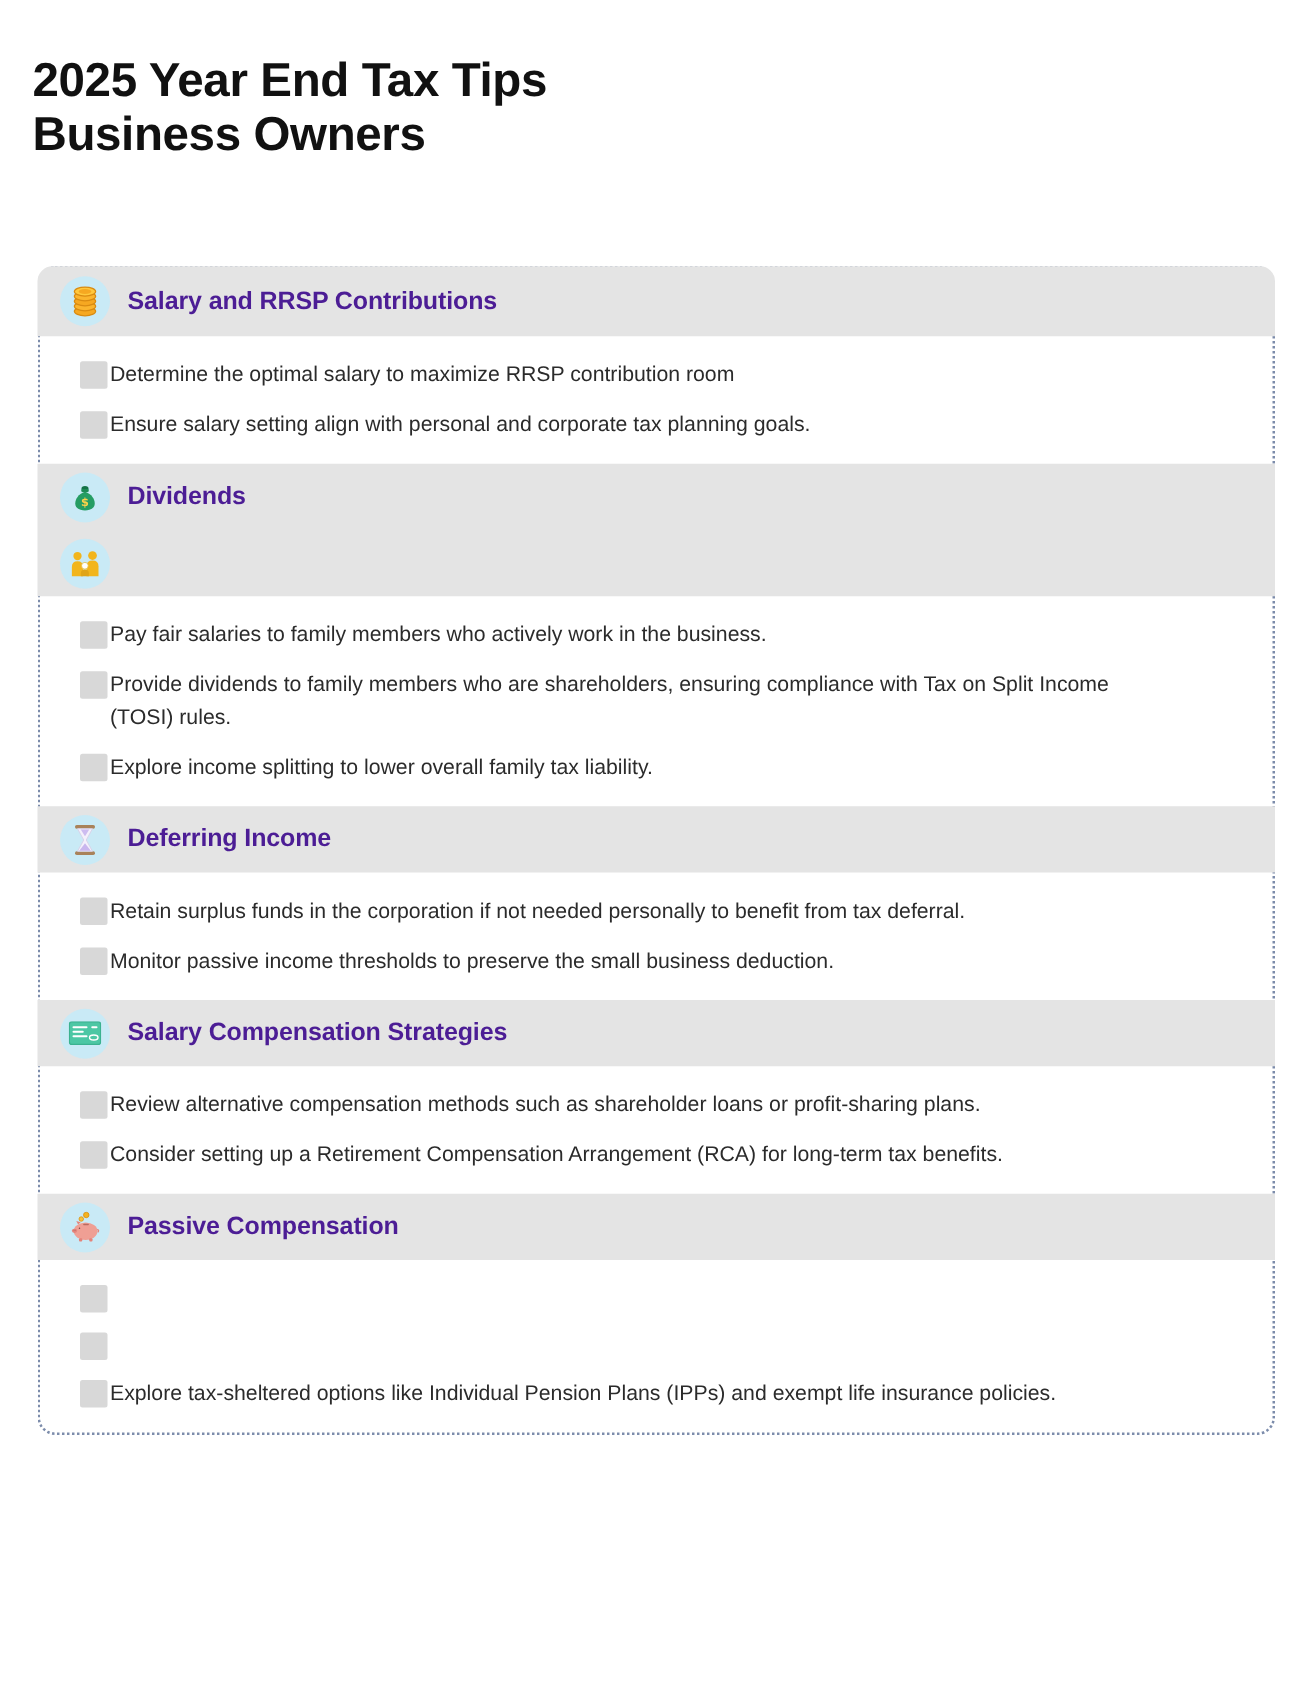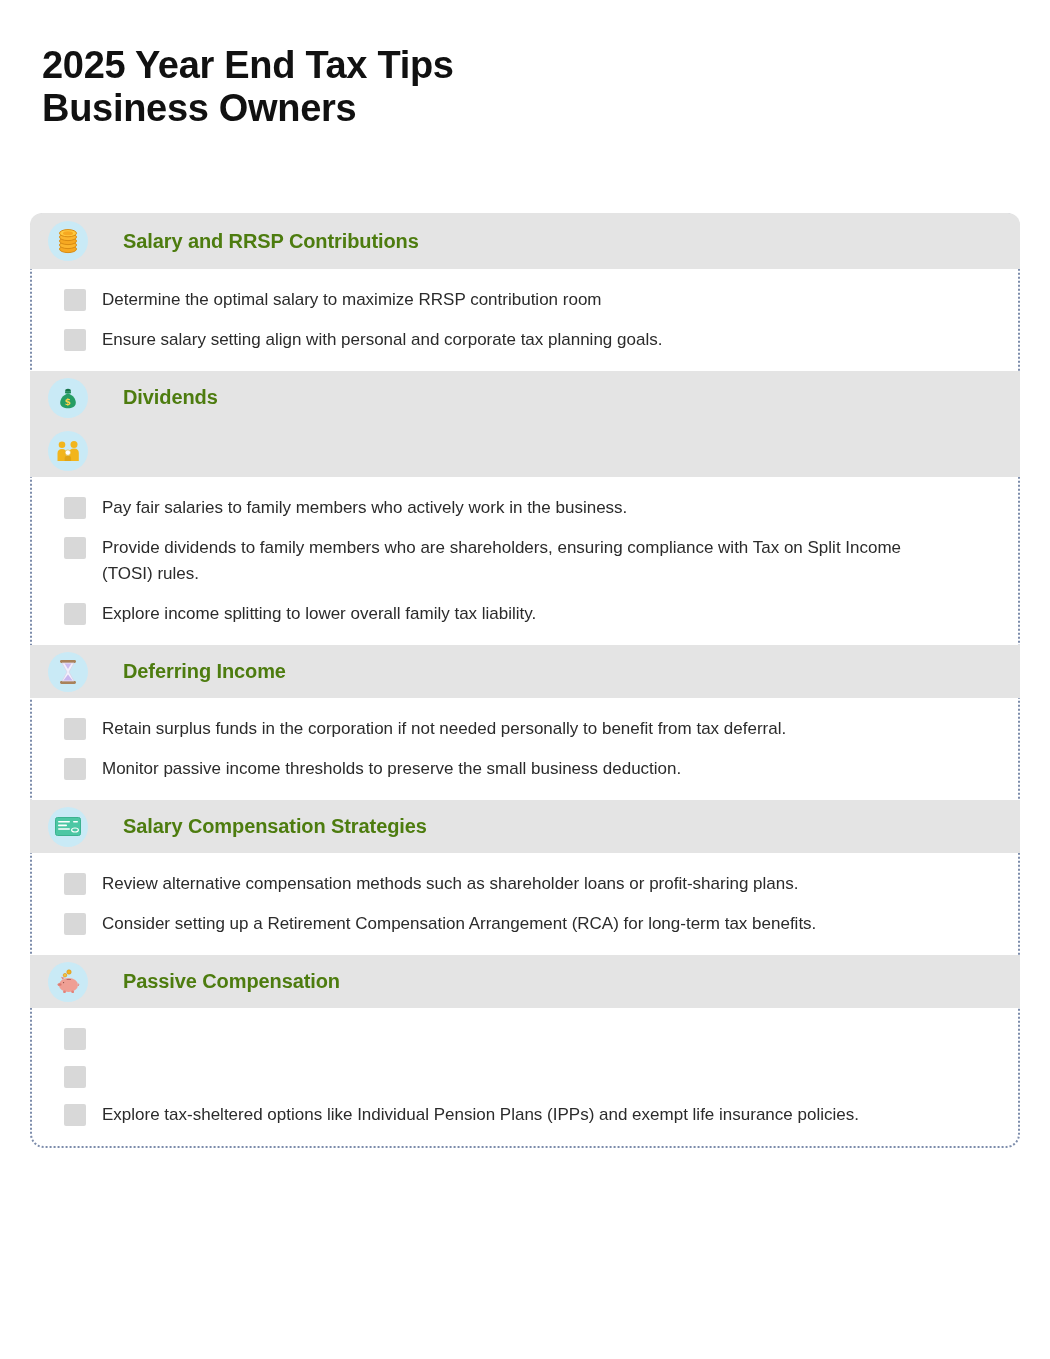--- a/index.html
+++ b/index.html
@@ -2,21 +2,21 @@
 <html style="--title-color: #111111; --band-color: #e4e4e4; --circle-color: #c9eaf6; --checkbox-color: #d8d8d8; --border-color: #7c8cab; --coin-gold: #f6a821; --bag-green: #259d63; --family-yellow: #f2b51c; --hourglass-brown: #a9825a; --hourglass-sand: #c9b6ee; --cheque-teal: #4cc7a4; --piggy-pink: #ef9f94;"><head>
 <meta charset="utf-8">
 <style>
   html,body { margin:0; padding:0; }
   body {
     width:1050px; height:1359px; background:#ffffff;
     font-family:"Liberation Sans","DejaVu Sans",sans-serif;
     color:#2b2b2b;
   }
   .page-title {
-    margin:44px 30px 0 42px;
+    margin:44px 30px 0 26px;
     font-size:38px; font-weight:bold; line-height:1.12;
     color:var(--title-color,#111111); letter-spacing:-0.3px;
   }
   .card {
     margin:84px 30px 0 30px;
     border:2px dotted var(--border-color,#7c8cab);
     border-radius:14px;
     background:#ffffff;
   }
   .section-header {
@@ -32,25 +32,25 @@
     border-radius:12px 12px 0 0;
     height:56px;
   }
   .icon-circle {
     width:40px; height:40px; border-radius:50%;
     background:var(--circle-color,#c9eaf6);
     display:flex; align-items:center; justify-content:center;
     flex:none;
   }
   .section-title {
-    font-size:20px; font-weight:bold; color:#4d7c0f; letter-spacing:-0.1px;margin-left:21px;
+    font-size:20px; font-weight:bold; color:#4c1d95; letter-spacing:-0.1px;
   }
   .items { padding:11px 0; }
   .item {
-    display:flex; align-items:flex-start; gap:16px;
+    display:flex; align-items:flex-start; gap:2px;
     padding:7px 14px 7px 32px;
     font-size:17px; line-height:26px; color:#2b2b2b;
   }
   .item-text { max-width:845px; }
   .checkbox {
     width:22px; height:22px; flex:none; margin-top:2px;
     background:var(--checkbox-color,#d8d8d8);
     border-radius:2px;
   }
 </style>

